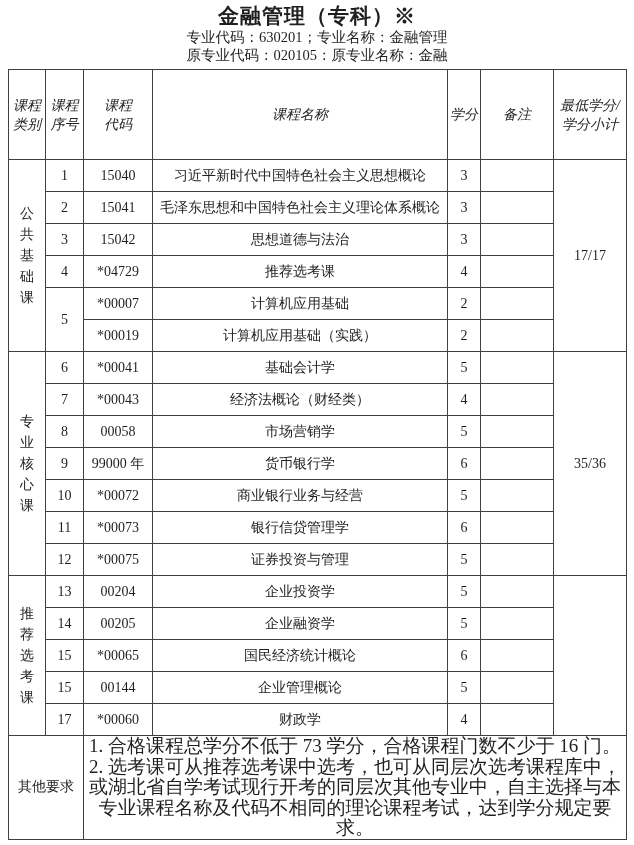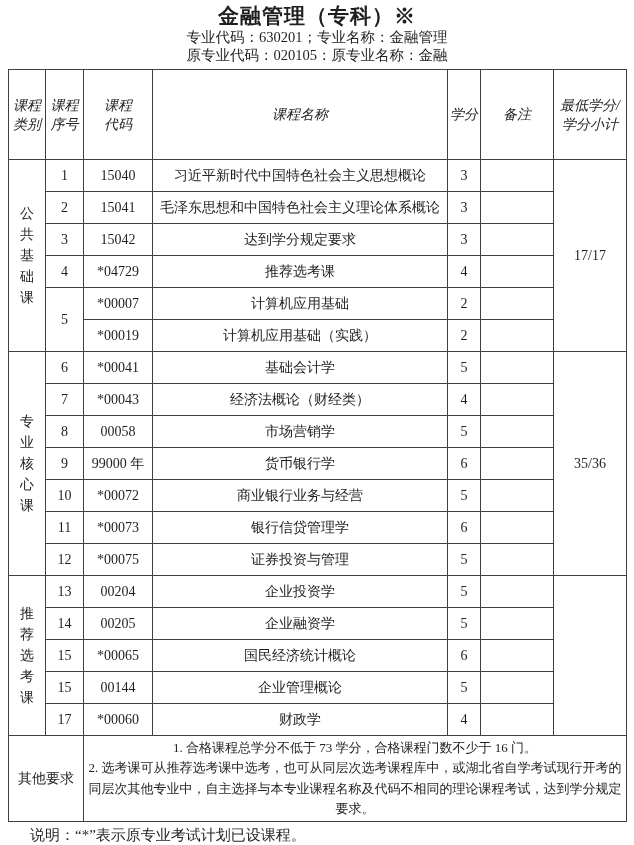--- a/index.html
+++ b/index.html
@@ -34,21 +34,21 @@
   td.hname{text-align:center;}
   .hwrap2{display:inline-block;max-width:30px;line-height:19px;}
   .hwrap3{display:inline-block;max-width:72px;line-height:19px;}
   .vtext{
     width:16px;margin:0 auto;text-align:center;
     line-height:21px;word-break:break-all;font-size:14px;
   }
   tr.other-row{height:86px;}
   td.other-label{font-size:14.5px;}
   td.other-text{text-align:left;vertical-align:middle;padding:2px 3px 2px 4px;}
-  td.other-text div{line-height:20.5px;font-size:13px;}
+  td.other-text div{line-height:20.5px;font-size:19px;}
   .footnote{
     font-size:15px;margin:4px 0 0 30px;line-height:19px;
   }
 </style>
 </head>
 <body>
 
 <div class="page">
 
   <div class="title">金融管理（专科）※</div>
@@ -91,21 +91,21 @@
     <tr class="r">
       <td>2</td>
       <td>15041</td>
       <td class="name">毛泽东思想和中国特色社会主义理论体系概论</td>
       <td>3</td>
       <td></td>
     </tr>
     <tr class="r">
       <td>3</td>
       <td>15042</td>
-      <td class="name">达到学分规定要求</td>
+      <td class="name">思想道德与法治</td>
       <td>3</td>
       <td></td>
     </tr>
     <tr class="r">
       <td>4</td>
       <td>*04729</td>
       <td class="name">推荐选考课</td>
       <td>4</td>
       <td></td>
     </tr>

